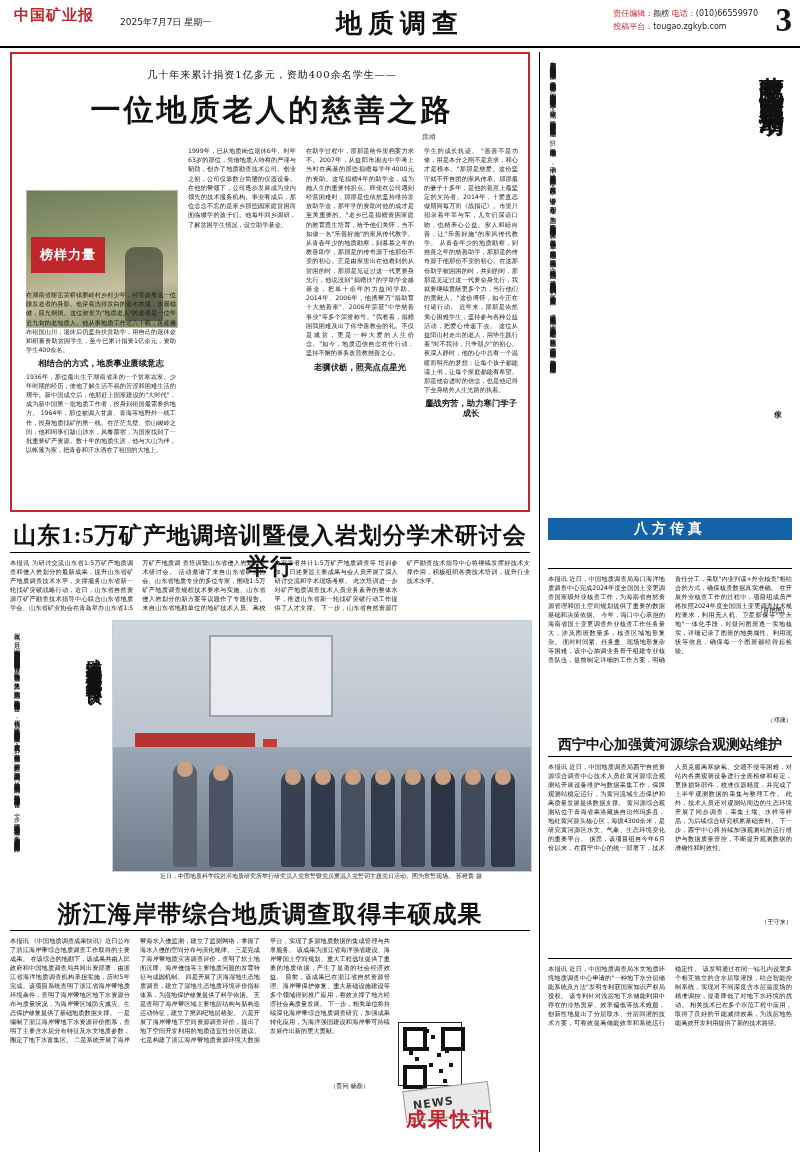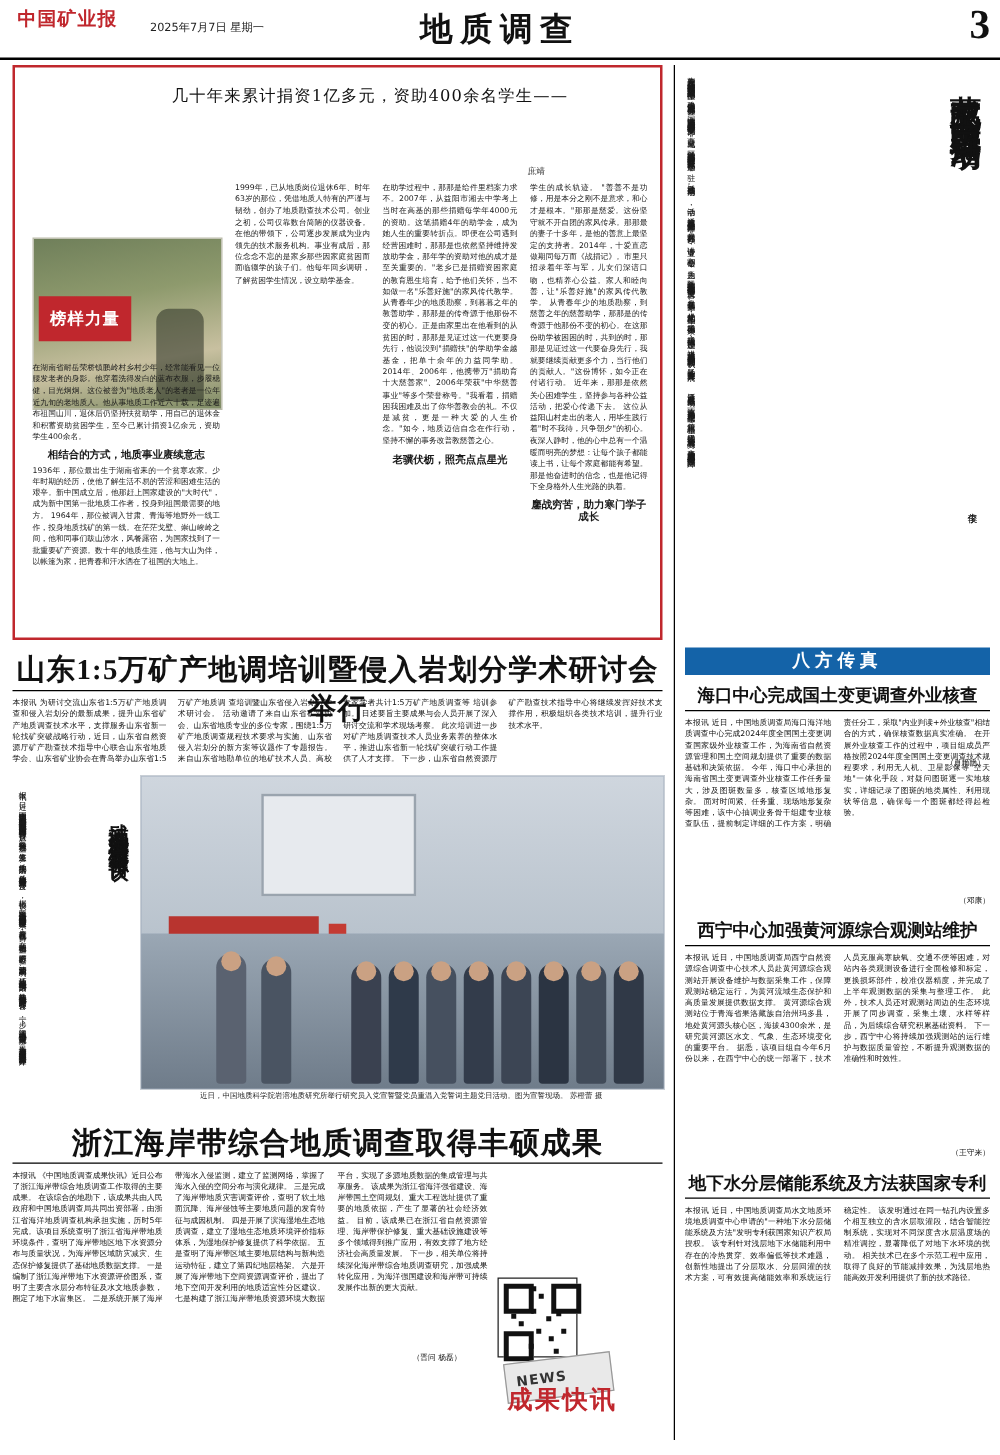--- a/index.html
+++ b/index.html
@@ -16,21 +16,21 @@
   .mh-pageno{position:absolute;right:8px;top:2px;font-size:33px;font-weight:bold;font-family:"DejaVu Serif","Liberation Serif",serif;}
 
   
   .vt{writing-mode:vertical-rl;text-orientation:upright;}
   .hdl{font-family:Liberation Serif, serif;font-weight:bold;}
   .vcol{writing-mode:vertical-rl;text-orientation:upright;font-size:6.4px;line-height:10px;letter-spacing:.4px;color:#1a1a1a;}
   .rule-h{background:#000;height:1px;}
 
   
   .feature{position:absolute;left:10px;top:52px;width:520px;height:460px;border:2px solid #c0272d;box-sizing:border-box;}
-  .feat-kicker{position:absolute;left:0;top:14px;width:520px;text-align:center;font-size:13px;letter-spacing:1px;font-family:"DejaVu Serif","Liberation Serif",serif;padding-left:24px;}
+  .feat-kicker{position:absolute;left:0;top:14px;width:520px;text-align:center;font-size:10px;letter-spacing:1px;font-family:"DejaVu Serif","Liberation Serif",serif;}
   .feat-title{position:absolute;left:0;top:36px;width:520px;text-align:center;font-size:30px;font-weight:bold;letter-spacing:3px;font-family:"DejaVu Serif","Liberation Serif",serif;}
   .feat-byline{position:absolute;right:92px;top:78px;font-size:7px;color:#333;}
   .feat-photo{position:absolute;left:14px;top:92px;width:150px;height:136px;background:linear-gradient(170deg,#6f7f5a 0%,#8e9a6d 35%,#c8c0a0 70%,#7d8a63 100%);border:1px solid #b9b9a8;margin-top:44px;}
   .feat-photo .ribbon{position:absolute;left:4px;top:46px;width:74px;height:36px;background:#c0272d;color:#fff;font-size:13px;font-weight:bold;letter-spacing:1px;display:flex;align-items:center;justify-content:center;font-family:"DejaVu Serif","Liberation Serif",serif;}
   .feat-photo .fig{position:absolute;right:14px;bottom:6px;width:38px;height:74px;background:rgba(40,45,35,.55);border-radius:10px 10px 2px 2px;}
   .feat-col{position:absolute;font-size:6.2px;line-height:9.2px;text-align:justify;color:#1a1a1a;}
   .feat-sub{font-size:8.4px;font-weight:bold;text-align:center;display:block;margin:5px 0 3px;font-family:"DejaVu Serif","Liberation Serif",serif;}
 
   
   .rt-zone{position:absolute;left:548px;top:52px;width:244px;height:460px;}
@@ -87,27 +87,33 @@
 </style>
 </head>
 <body>
 
 <div class="page">
 
   <div class="masthead">
     <div class="mh-logo">中国矿业报</div>
     <div class="mh-date">2025年7月7日  星期一</div>
     <div class="mh-title hdl">地质调查</div>
+    <div class="mh-right">
+      <div><span class="lbl">责任编辑：</span><span>颜榜</span>
+        <span class="lbl">电话：</span><span>(010)66559970</span></div>
+      <div><span class="lbl">投稿平台：</span><span>tougao.zgkyb.com</span></div>
+    </div>
     <div class="mh-pageno hdl">3</div>
   </div>
 
   <div class="sep-v"></div>
 
   <div class="feature">
     <div class="feat-kicker">几十年来累计捐资1亿多元，资助400余名学生——</div>
+    <div class="feat-title">一位地质老人的慈善之路</div>
     <div class="feat-byline">庶靖</div>
 
     <div class="feat-photo">
       <div class="fig"></div>
       <div class="ribbon">榜样力量</div>
     </div>
 
     <div class="feat-col" style="left:14px;top:236px;width:150px;height:212px;">
       <span>在湖南省耐岳荣桥镇鹏岭村乡村少年，经常能看见一位腰发老者的身影。他穿着洗得发白的蓝布衣服，步履稳健，目光炯炯。这位被誉为"地质老人"的老者是一位年近九旬的老地质人。他从事地质工作近六十载，足迹遍布祖国山川，退休后仍坚持扶贫助学，用自己的退休金和积蓄资助贫困学生，至今已累计捐资1亿余元，资助学生400余名。</span>
       <span class="feat-sub">相结合的方式，地质事业赓续意志</span>
@@ -154,42 +160,40 @@
 活动邀请了来自山东省矿业协会、山东省地质专业的多位专家，围绕1:5万矿产地质调查规程技术要求与实施、山东省侵入岩划分的新方案等议题作了专题报告。来自山东省地勘单位的地矿技术人员、高校专家学者共计1:5万矿产地质调查等</span>
     <span>培训参加。
 日述要旨主要成果与会人员开展了深入研讨交流和学术现场考察。
 此次培训进一步对矿产地质调查技术人员业务素养的整体水平，推进山东省新一轮找矿突破行动工作提供了人才支撑。
 下一步，山东省自然资源厅矿产勘查技术指导中心将继续发挥好技术支撑作用，积极组织各类技术培训，提升行业技术水平。</span>
   </div>
   <div class="sd-sign">（肖艳艳）</div>
 
   <div class="bf-banner">八方传真</div>
 
-  <div class="rn-title" style="left:548px;top:548px;width:244px;font-size:14px;text-align:center;">海口中心完成国土变更调查外业核查</div>
   <div class="rule-h" style="position:absolute;left:548px;top:568px;width:244px;"></div>
   <div class="rn-body" style="left:548px;top:574px;width:244px;height:140px;column-count:2;">
     <span>本报讯  近日，中国地质调查局海口海洋地质调查中心完成2024年度全国国土变更调查国家级外业核查工作，为海南省自然资源管理和国土空间规划提供了重要的数据基础和决策依据。
 今年，海口中心承担的海南省国土变更调查外业核查工作任务量大，涉及图斑数量多，核查区域地形复杂。</span>
     <span>面对时间紧、任务重、现场地形复杂等困难，该中心抽调业务骨干组建专业核查队伍，提前制定详细的工作方案，明确责任分工，采取"内业判读+外业核查"相结合的方式，确保核查数据真实准确。
 在开展外业核查工作的过程中，项目组成员严格按照2024年度全国国土变更调查技术规程要求，利用无人机、卫星影像等"空天地"一体化手段，对疑问图斑逐一实地核实，详细记录了图斑的地类属性、利用现状等信息，确保每一个图斑都经得起检验。</span>
   </div>
   <div class="rn-sign" style="left:548px;top:716px;width:244px;">（邓康）</div>
 
   <div class="rn-title" style="left:548px;top:736px;width:244px;font-size:14px;text-align:center;">西宁中心加强黄河源综合观测站维护</div>
   <div class="rule-h" style="position:absolute;left:548px;top:756px;width:244px;"></div>
   <div class="rn-body" style="left:548px;top:762px;width:244px;height:154px;column-count:2;">
     <span>本报讯  近日，中国地质调查局西宁自然资源综合调查中心技术人员赴黄河源综合观测站开展设备维护与数据采集工作，保障观测站稳定运行，为黄河流域生态保护和高质量发展提供数据支撑。
 黄河源综合观测站位于青海省果洛藏族自治州玛多县，地处黄河源头核心区，海拔4300余米，是研究黄河源区水文、气象、生态环境变化的重要平台。</span>
     <span>据悉，该项目组自今年6月份以来，在西宁中心的统一部署下，技术人员克服高寒缺氧、交通不便等困难，对站内各类观测设备进行全面检修和标定，更换损坏部件，校准仪器精度，并完成了上半年观测数据的采集与整理工作。
 此外，技术人员还对观测站周边的生态环境开展了同步调查，采集土壤、水样等样品，为后续综合研究积累基础资料。
 下一步，西宁中心将持续加强观测站的运行维护与数据质量管控，不断提升观测数据的准确性和时效性。</span>
   </div>
   <div class="rn-sign" style="left:548px;top:918px;width:244px;">（王守来）</div>
 
-  <div class="rn-title" style="left:548px;top:938px;width:244px;font-size:14px;text-align:center;">地下水分层储能系统及方法获国家专利</div>
   <div class="rule-h" style="position:absolute;left:548px;top:958px;width:244px;"></div>
   <div class="rn-body" style="left:548px;top:964px;width:244px;height:190px;column-count:2;">
     <span>本报讯  近日，中国地质调查局水文地质环境地质调查中心申请的"一种地下水分层储能系统及方法"发明专利获国家知识产权局授权。
 该专利针对浅层地下水储能利用中存在的冷热贯穿、效率偏低等技术难题，创新性地提出了分层取水、分层回灌的技术方案，可有效提高储能效率和系统运行稳定性。</span>
     <span>该发明通过在同一钻孔内设置多个相互独立的含水层取灌段，结合智能控制系统，实现对不同深度含水层温度场的精准调控，显著降低了对地下水环境的扰动。
 相关技术已在多个示范工程中应用，取得了良好的节能减排效果，为浅层地热能高效开发利用提供了新的技术路径。</span>
   </div>
 
   <div class="wh-block">
     <div class="wh-title vt hdl">武汉地调中心与恩施市签订合作协议</div>

